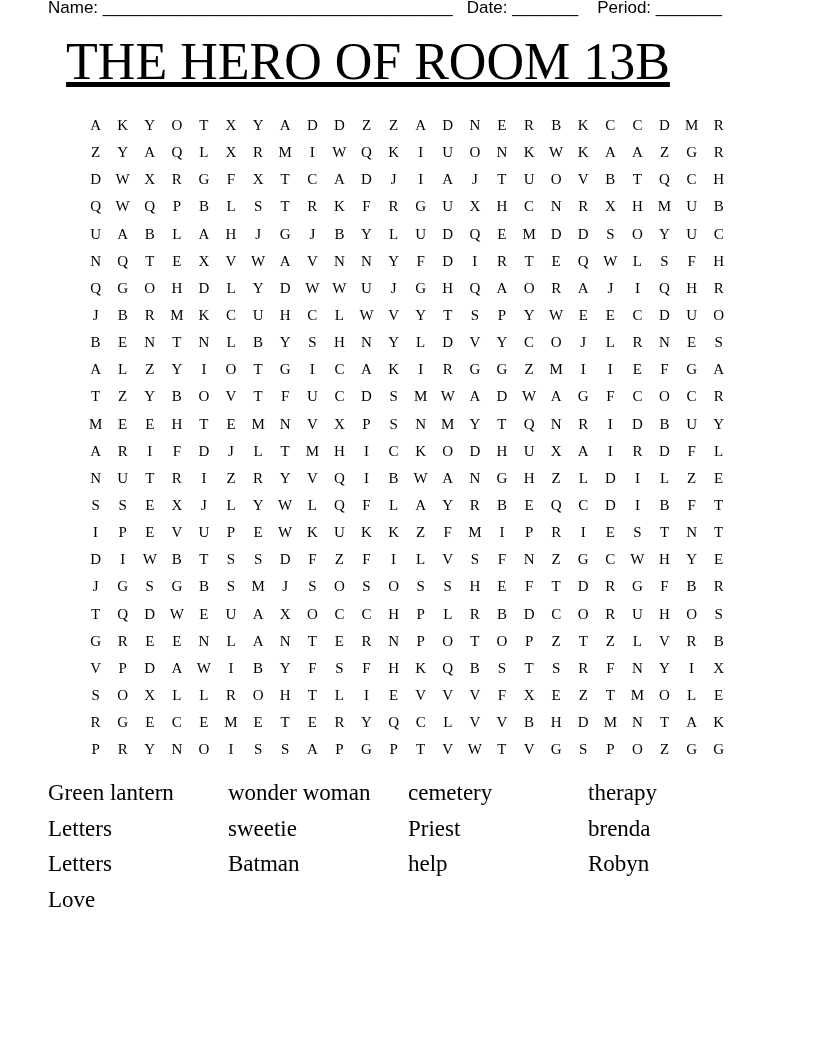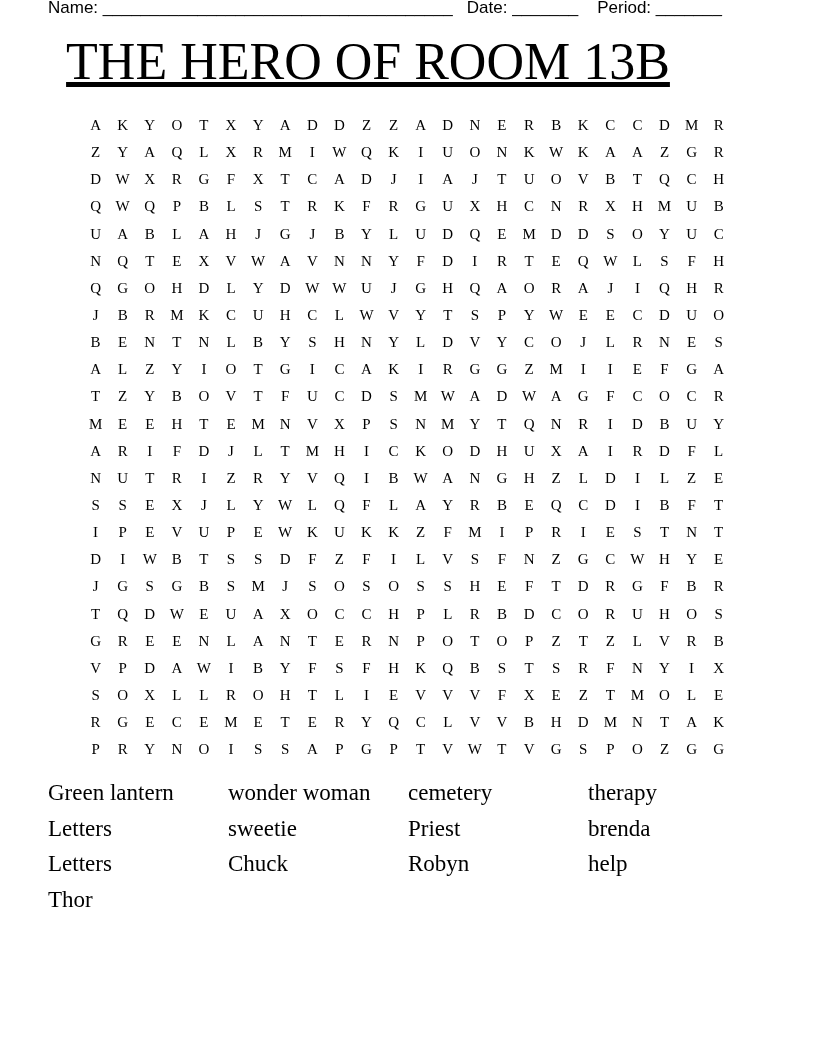--- a/index.html
+++ b/index.html
@@ -661,17 +661,17 @@
 <div class="words" id="words">
     <div class="word">Green lantern</div>
     <div class="word">wonder woman</div>
     <div class="word">cemetery</div>
     <div class="word">therapy</div>
     <div class="word">Letters</div>
     <div class="word">sweetie</div>
     <div class="word">Priest</div>
     <div class="word">brenda</div>
     <div class="word">Letters</div>
-    <div class="word">Chuck</div>
+    <div class="word">Batman</div>
+    <div class="word">help</div>
     <div class="word">Robyn</div>
-    <div class="word">help</div>
-    <div class="word">Thor</div>
+    <div class="word">Love</div>
   </div>
 
 </body></html>

